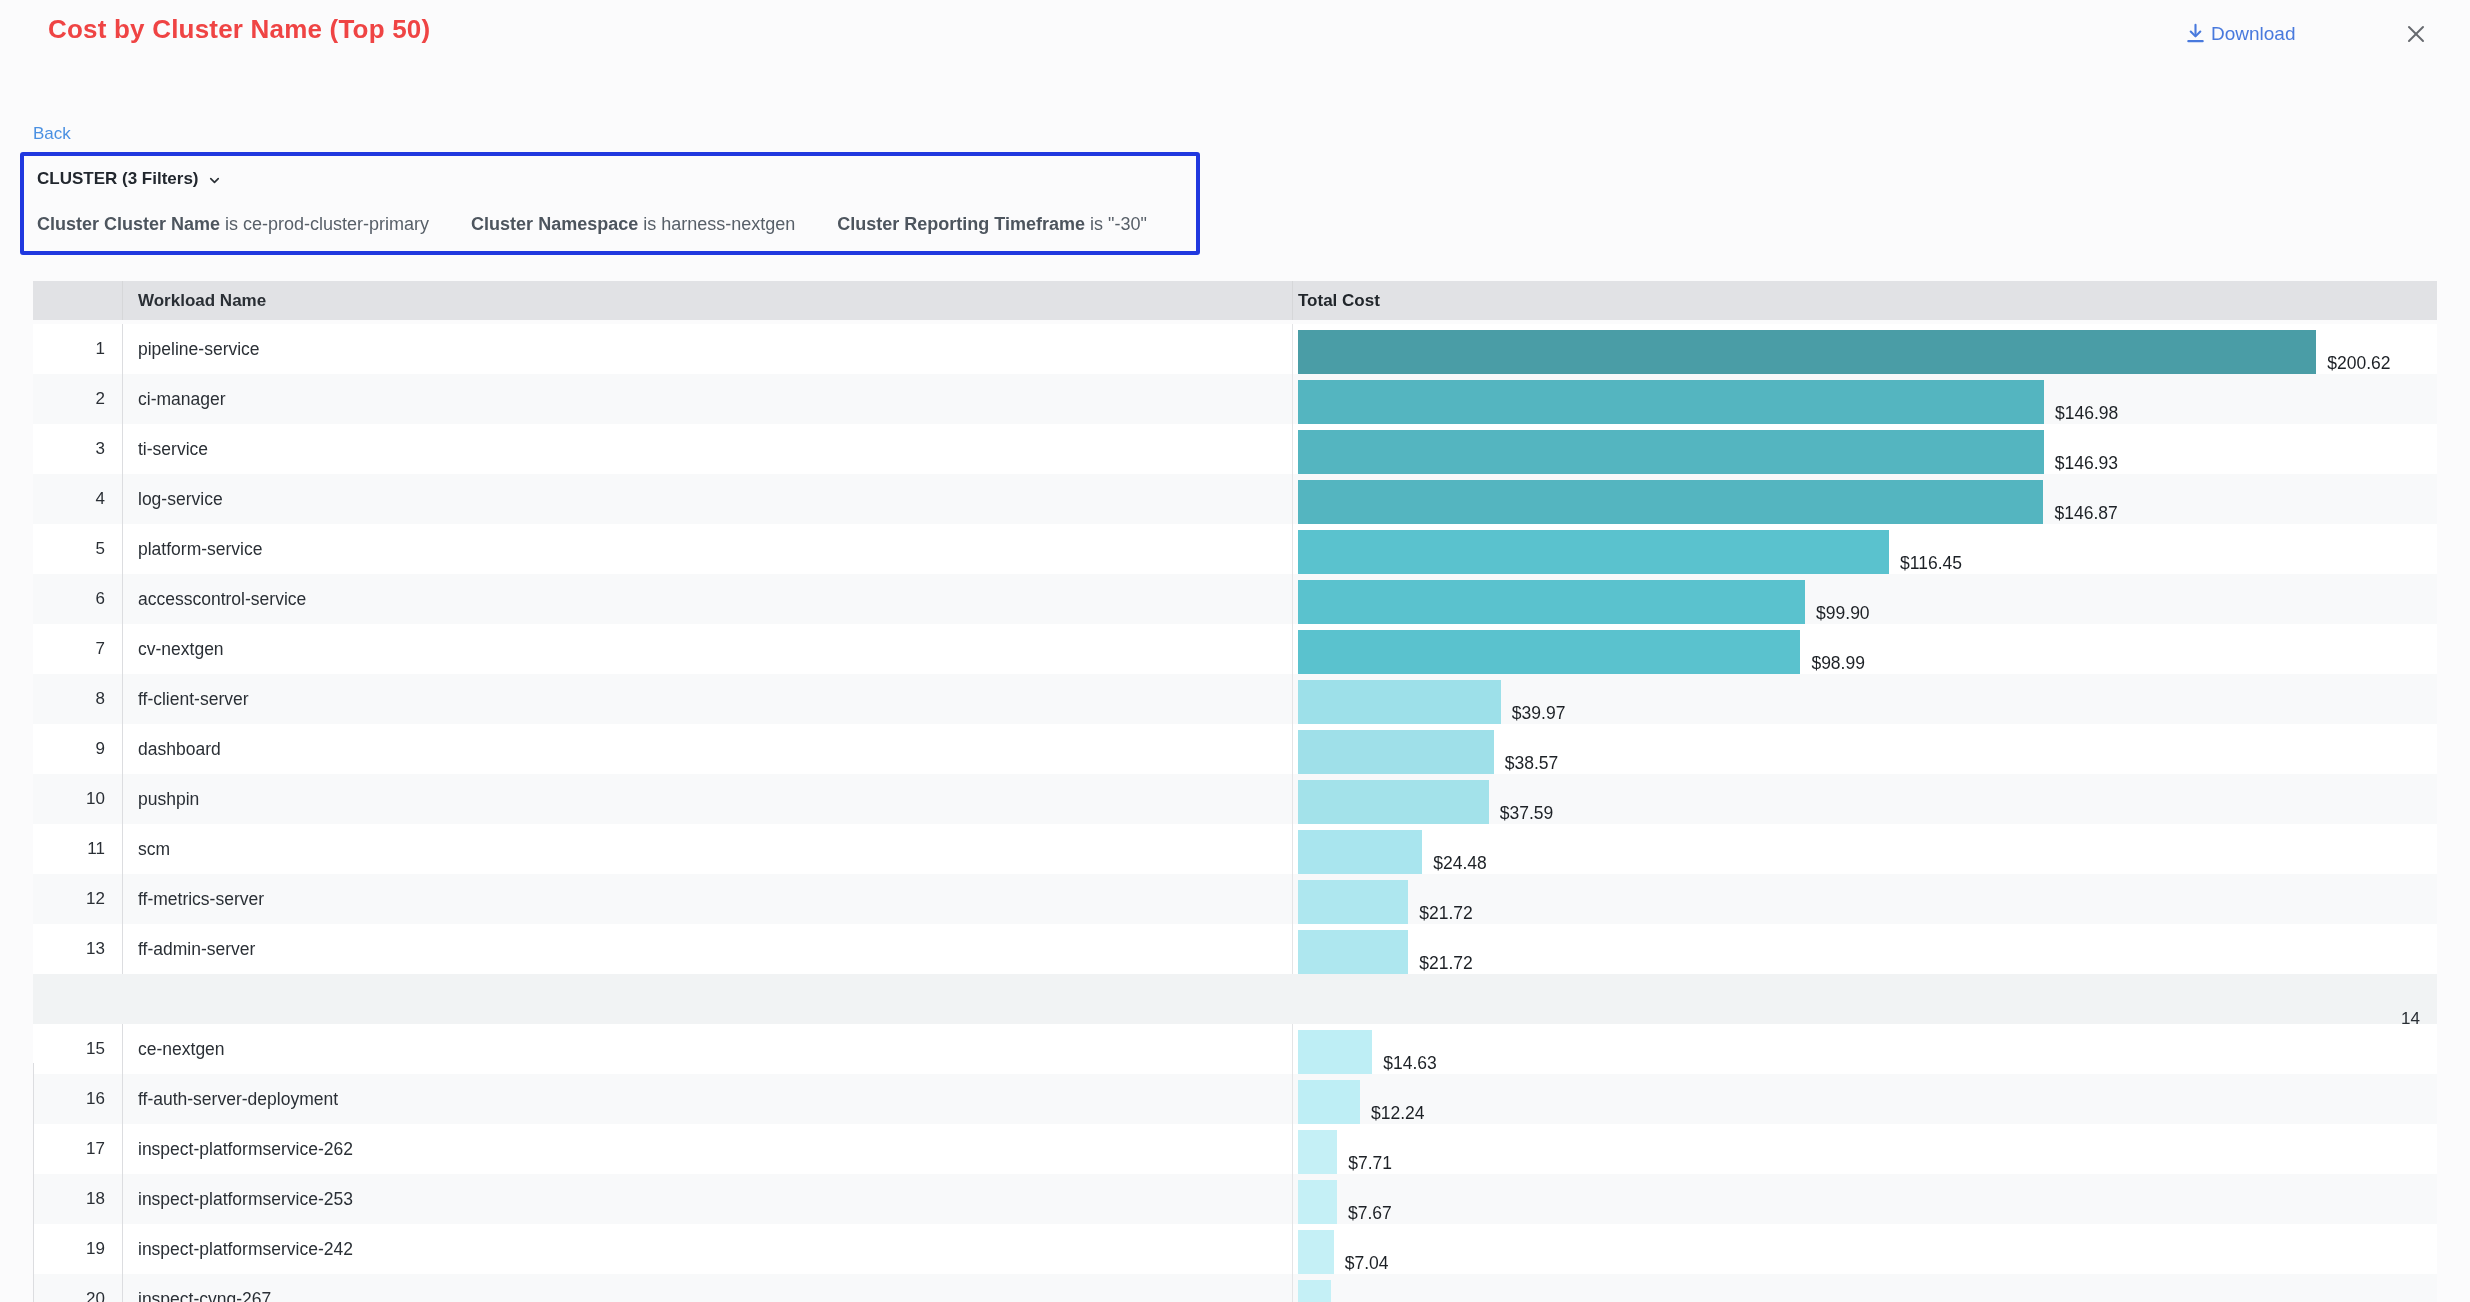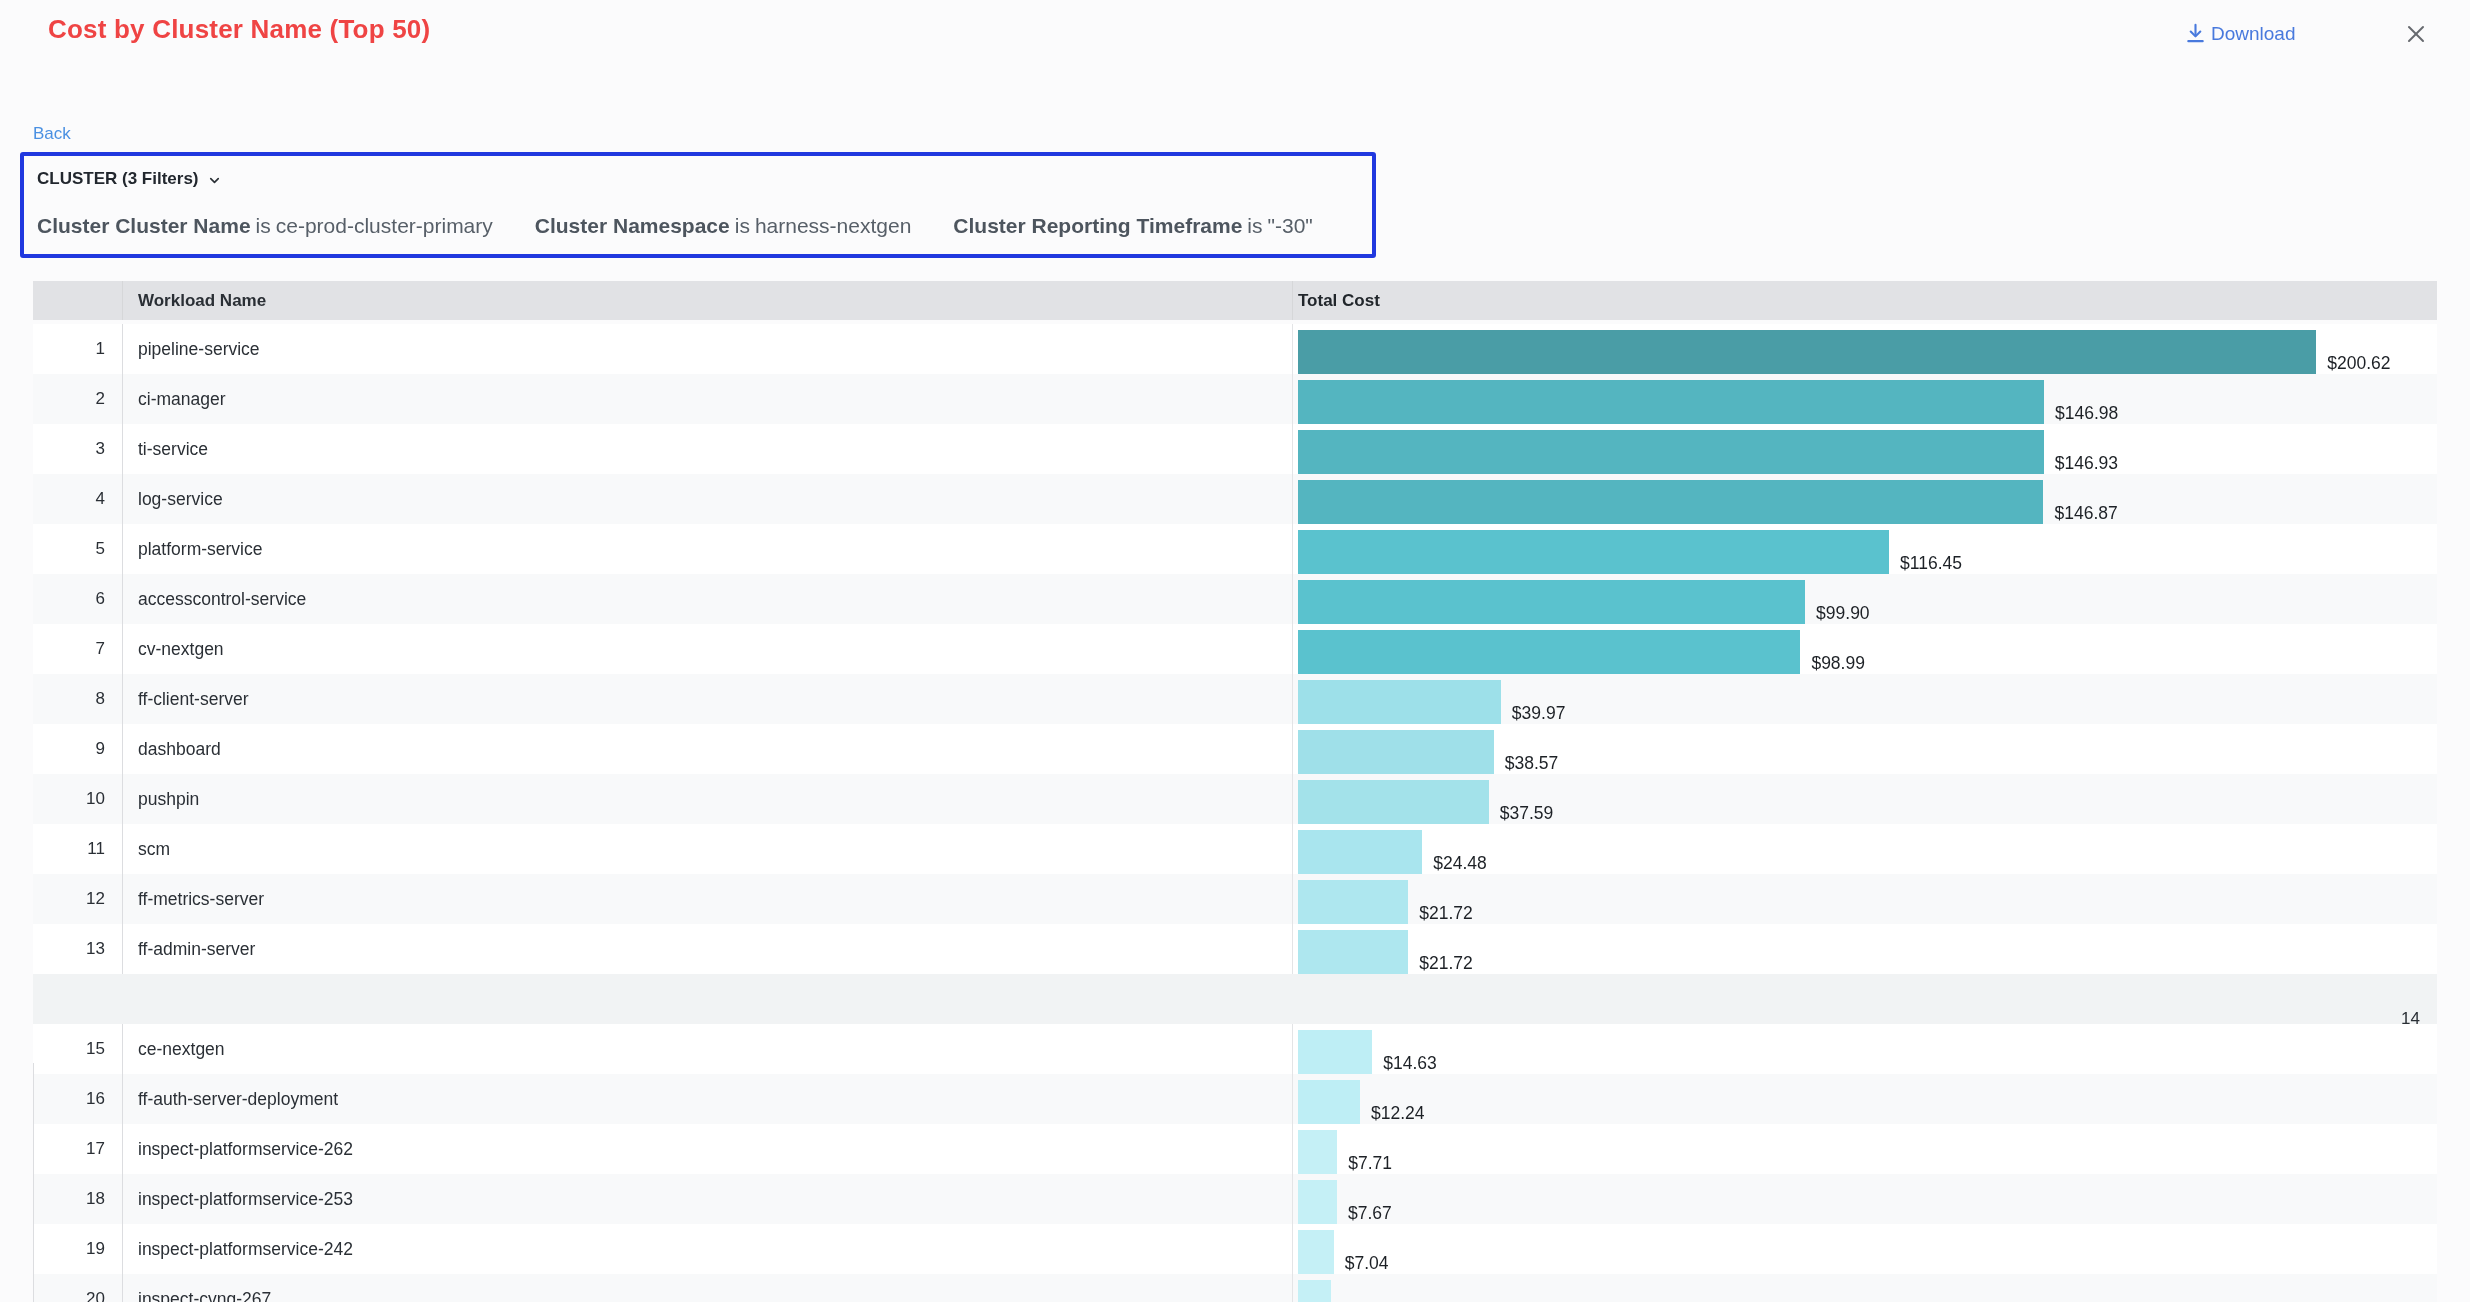--- a/index.html
+++ b/index.html
@@ -30,33 +30,33 @@
   }
 
   
   .back-link {
     position:absolute; left:33px; top:124px;
     color:#4a90e2; font-size:17px; cursor:pointer;
   }
 
   
   .filter-box {
-    position:absolute; left:20px; top:152px; width:1356px;
+    position:absolute; left:20px; top:152px; width:1180px;
     border:4px solid #2038df; border-radius:3px;
     padding:13px 14px 16px 13px;
     background:transparent;
   }
   .filter-summary {
     display:flex; align-items:center; gap:8px;
     font-size:17px; font-weight:700; color:#22272e; cursor:pointer; width:max-content;
   }
   .filter-summary svg { display:block; margin-top:2px; }
   .filter-line {
     margin-top:25px; display:flex; align-items:center; gap:42px;
-    font-size:21px; color:#575f68; white-space:nowrap;
+    font-size:18px; color:#575f68; white-space:nowrap;
   }
   .filter-item { display:flex; gap:5px; }
   .filter-field { font-weight:600; color:#4d555e; }
 
   
   .cost-table { position:absolute; left:33px; top:281px; width:2404px; }
   .t-header {
     display:flex; height:39px; background:#e1e2e5;
     font-size:17px; font-weight:700; color:#21262b;
     margin-bottom:4px;

